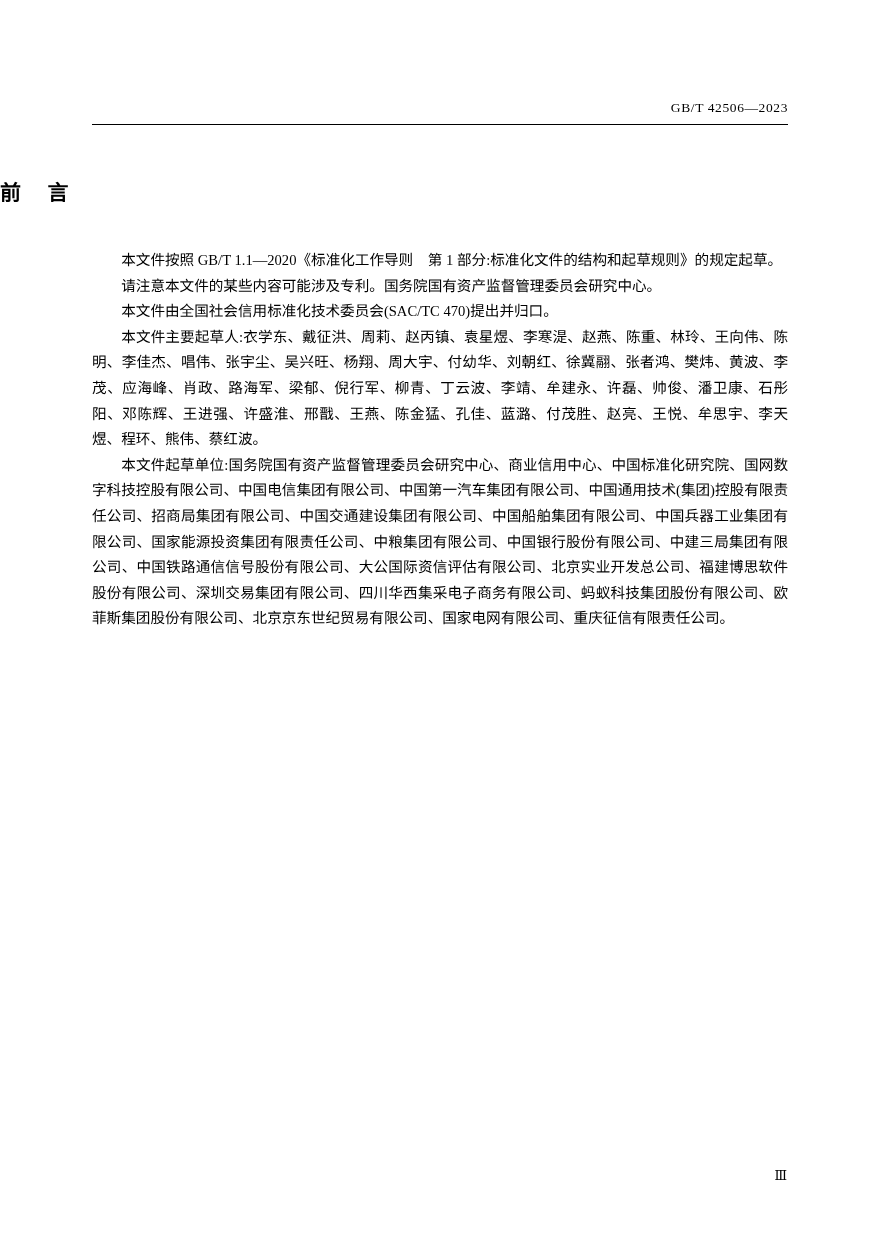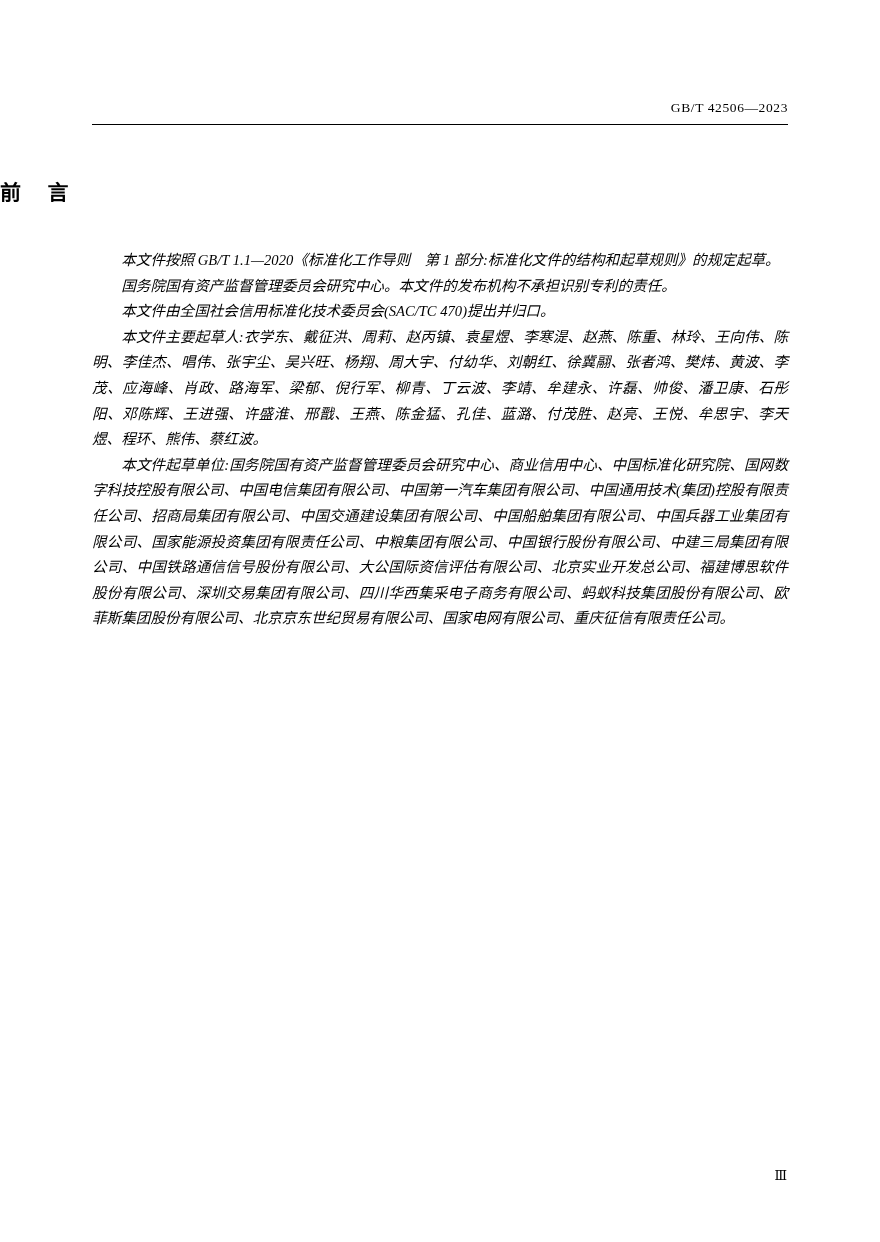--- a/index.html
+++ b/index.html
@@ -70,21 +70,20 @@
   }
   p.para {
     margin: 0 0 0 0;
     font-size: 14.6px;
     line-height: 25.6px;
     text-align: justify;
     text-justify: inter-ideograph;
     text-indent: 2em;
     font-family: "Liberation Serif", "DejaVu Serif", serif;
     word-break: break-all;
-    font-style: italic;
   }
   
   .footer-pageno {
     position: absolute;
     bottom: 58px;
     right: 92px;
     font-size: 13px;
     font-family: "Liberation Serif", "DejaVu Serif", serif;
     letter-spacing: 1px;
   }
@@ -98,21 +97,21 @@
     <div class="header-std-no">GB/T 42506—2023</div>
     <div class="header-rule"></div>
   </div>
 
   <div class="doc-title">
     <span>前</span><span class="gap"></span><span>言</span>
   </div>
 
   <div class="content">
     <p class="para">本文件按照 GB/T 1.1—2020《标准化工作导则　第 1 部分:标准化文件的结构和起草规则》的规定起草。</p>
-    <p class="para">国务院国有资产监督管理委员会研究中心。本文件的发布机构不承担识别专利的责任。</p>
+    <p class="para">请注意本文件的某些内容可能涉及专利。国务院国有资产监督管理委员会研究中心。</p>
     <p class="para">本文件由全国社会信用标准化技术委员会(SAC/TC 470)提出并归口。</p>
     <p class="para">本文件主要起草人:衣学东、戴征洪、周莉、赵丙镇、袁星煜、李寒湜、赵燕、陈重、林玲、王向伟、陈明、李佳杰、唱伟、张宇尘、吴兴旺、杨翔、周大宇、付幼华、刘朝红、徐冀翮、张者鸿、樊炜、黄波、李茂、应海峰、肖政、路海军、梁郁、倪行军、柳青、丁云波、李靖、牟建永、许磊、帅俊、潘卫康、石彤阳、邓陈辉、王进强、许盛淮、邢戬、王燕、陈金猛、孔佳、蓝潞、付茂胜、赵亮、王悦、牟思宇、李天煜、程环、熊伟、蔡红波。</p>
     <p class="para">本文件起草单位:国务院国有资产监督管理委员会研究中心、商业信用中心、中国标准化研究院、国网数字科技控股有限公司、中国电信集团有限公司、中国第一汽车集团有限公司、中国通用技术(集团)控股有限责任公司、招商局集团有限公司、中国交通建设集团有限公司、中国船舶集团有限公司、中国兵器工业集团有限公司、国家能源投资集团有限责任公司、中粮集团有限公司、中国银行股份有限公司、中建三局集团有限公司、中国铁路通信信号股份有限公司、大公国际资信评估有限公司、北京实业开发总公司、福建博思软件股份有限公司、深圳交易集团有限公司、四川华西集采电子商务有限公司、蚂蚁科技集团股份有限公司、欧菲斯集团股份有限公司、北京京东世纪贸易有限公司、国家电网有限公司、重庆征信有限责任公司。</p>
   </div>
 
   <div class="footer-pageno">Ⅲ</div>
 
 </div>
 
 </body></html>

